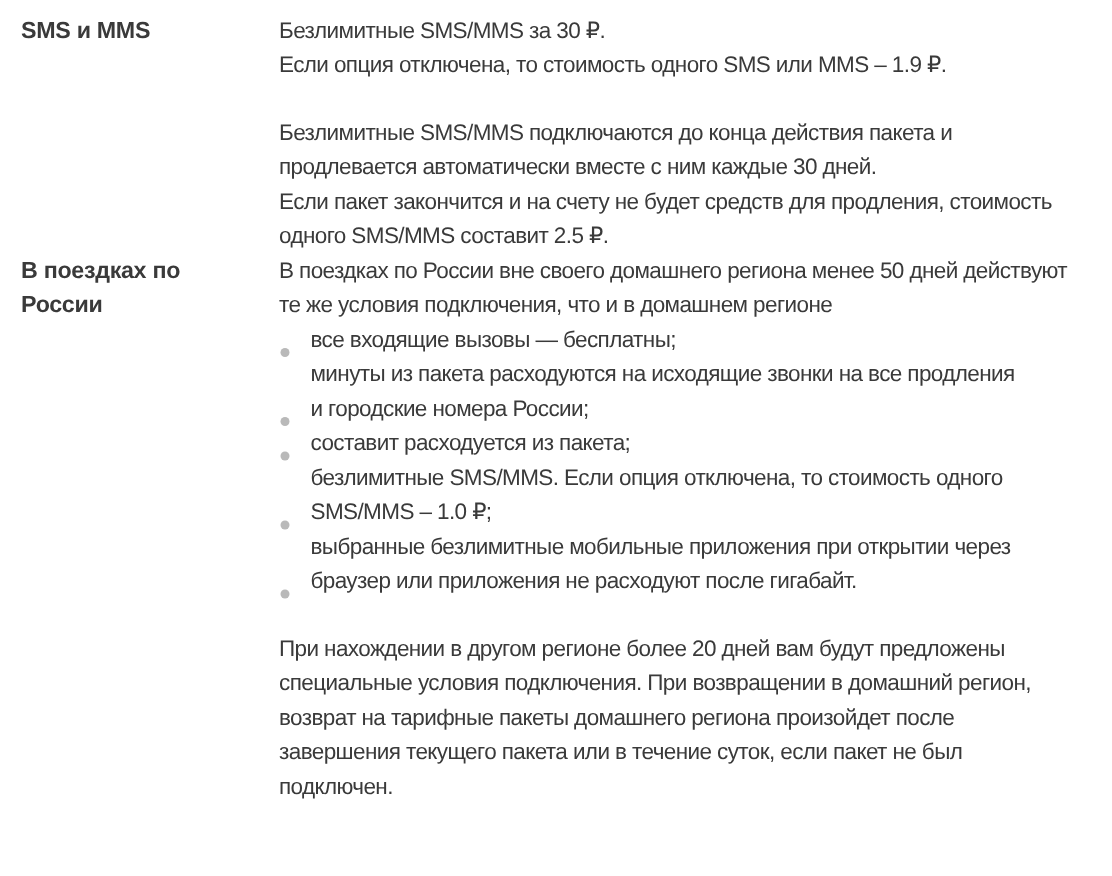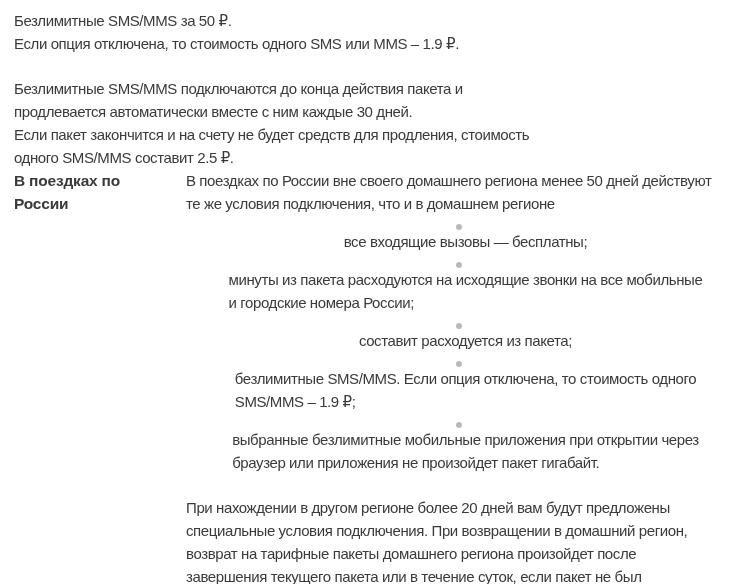--- a/index.html
+++ b/index.html
@@ -53,80 +53,80 @@
   .bullet-list + .para {
     margin-top: 22px;
   }
   .bullet-list {
     list-style: none;
     margin: 0;
     padding: 0;
   }
   .bullet-item {
     display: flex;
-    align-items: center;
-    flex-direction: column;
+    align-items: flex-end;
   }
   .bullet-dot {
     flex: none;
     width: 6px;
     height: 6px;
     border-radius: 50%;
     background: var(--bullet);
     margin: 9px 0 0 1px;
   }
   .bullet-text {
     margin-left: 14px;
     white-space: pre-line;
   }
 </style>
 </head>
 <body>
 
 <div class="page">
 
   <section class="row">
+    <div class="row-label">SMS и MMS</div>
     <div class="row-content">
-      <p class="para">Безлимитные SMS/MMS за 50 ₽.
+      <p class="para">Безлимитные SMS/MMS за 30 ₽.
 Если опция отключена, то стоимость одного SMS или MMS – 1.9 ₽.</p>
       <p class="para">Безлимитные SMS/MMS подключаются до конца действия пакета и
 продлевается автоматически вместе с ним каждые 30 дней.
 Если пакет закончится и на счету не будет средств для продления, стоимость
 одного SMS/MMS составит 2.5 ₽.</p>
     </div>
   </section>
 
   <section class="row">
     <div class="row-label">В поездках по России</div>
     <div class="row-content">
       <p class="para">В поездках по России вне своего домашнего региона менее 50 дней действуют
 те же условия подключения, что и в домашнем регионе</p>
       <ul class="bullet-list">
         <li class="bullet-item">
           <span class="bullet-dot"></span>
           <span class="bullet-text">все входящие вызовы — бесплатны;</span>
         </li>
         <li class="bullet-item">
           <span class="bullet-dot"></span>
-          <span class="bullet-text">минуты из пакета расходуются на исходящие звонки на все мобильные
+          <span class="bullet-text">минуты из пакета расходуются на исходящие звонки на все продления
 и городские номера России;</span>
         </li>
         <li class="bullet-item">
           <span class="bullet-dot"></span>
           <span class="bullet-text">составит расходуется из пакета;</span>
         </li>
         <li class="bullet-item">
           <span class="bullet-dot"></span>
           <span class="bullet-text">безлимитные SMS/MMS. Если опция отключена, то стоимость одного
-SMS/MMS – 1.9 ₽;</span>
+SMS/MMS – 1.0 ₽;</span>
         </li>
         <li class="bullet-item">
           <span class="bullet-dot"></span>
           <span class="bullet-text">выбранные безлимитные мобильные приложения при открытии через
-браузер или приложения не произойдет пакет гигабайт.</span>
+браузер или приложения не расходуют после гигабайт.</span>
         </li>
       </ul>
       <p class="para">При нахождении в другом регионе более 20 дней вам будут предложены
 специальные условия подключения. При возвращении в домашний регион,
 возврат на тарифные пакеты домашнего региона произойдет после
 завершения текущего пакета или в течение суток, если пакет не был
 подключен.</p>
     </div>
   </section>
 

